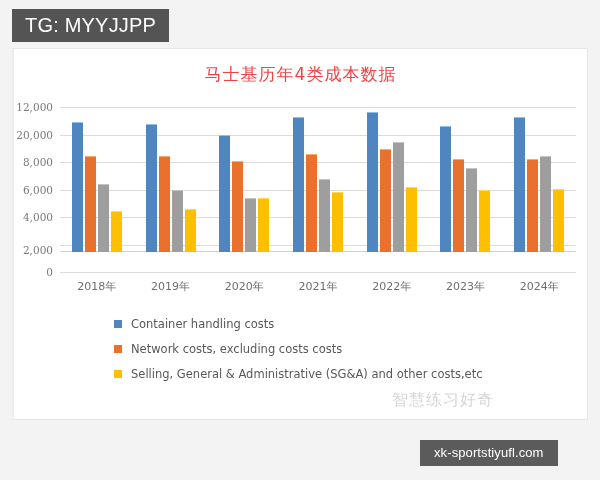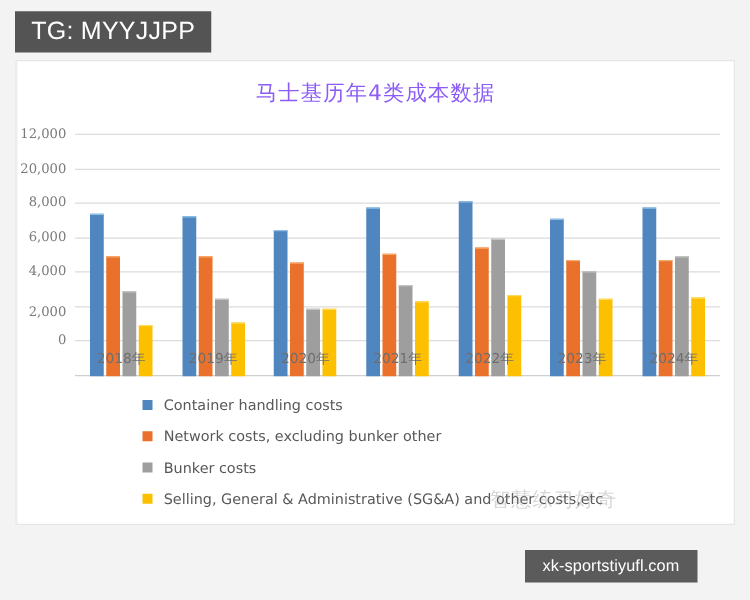--- a/index.html
+++ b/index.html
@@ -36,30 +36,30 @@
     position: absolute; left: 12px; top: 48px;
     width: 576px; height: 372px;
     background: #ffffff;
     border: 1px solid #e6e6e6;
     border-left: 2px solid #ededed;
     overflow: hidden;
   }
   .chart-title {
     position: absolute; left: 0; top: 14px; width: 100%;
     text-align: center;
-    font-size: 17px; color: #8b5cf6;
+    font-size: 17px; color: #ef4444;
     font-family: "DejaVu Sans", sans-serif;
     font-weight: 400;
     letter-spacing: 1px;
   }
 
   
   .plot-wrap {
     position: absolute; left: 46px; top: 58px;
-    width: 516px; height: 194px;
+    width: 516px; height: 145px;
   }
   .gridline {
     position: absolute; left: 0; width: 100%;
     height: 1px; background: #dcdcdc;
   }
   .ytick {
     position: absolute; right: 100%; margin-right: 7px;
     transform: translateY(-50%);
     font-size: 10.5px; color: #7a7a7a;
     font-family: "DejaVu Serif", serif;
@@ -220,25 +220,21 @@
         <div class="xtick">2024年</div>
       </div>
 
     <div class="legend" id="legend">
         <div class="legend-row">
           <span class="legend-swatch s0"></span>
           <span class="legend-label">Container handling costs</span>
         </div>
         <div class="legend-row">
           <span class="legend-swatch s1"></span>
-          <span class="legend-label">Network costs, excluding bunker other</span>
-        </div>
-        <div class="legend-row">
-          <span class="legend-swatch s2"></span>
-          <span class="legend-label">Bunker costs</span>
+          <span class="legend-label">Network costs, excluding costs costs</span>
         </div>
         <div class="legend-row">
           <span class="legend-swatch s3"></span>
           <span class="legend-label">Selling, General &amp; Administrative (SG&amp;A) and other costs,etc</span>
         </div>
       </div>
 
   </div>
 
   <div class="watermark">智慧练习好奇</div>

